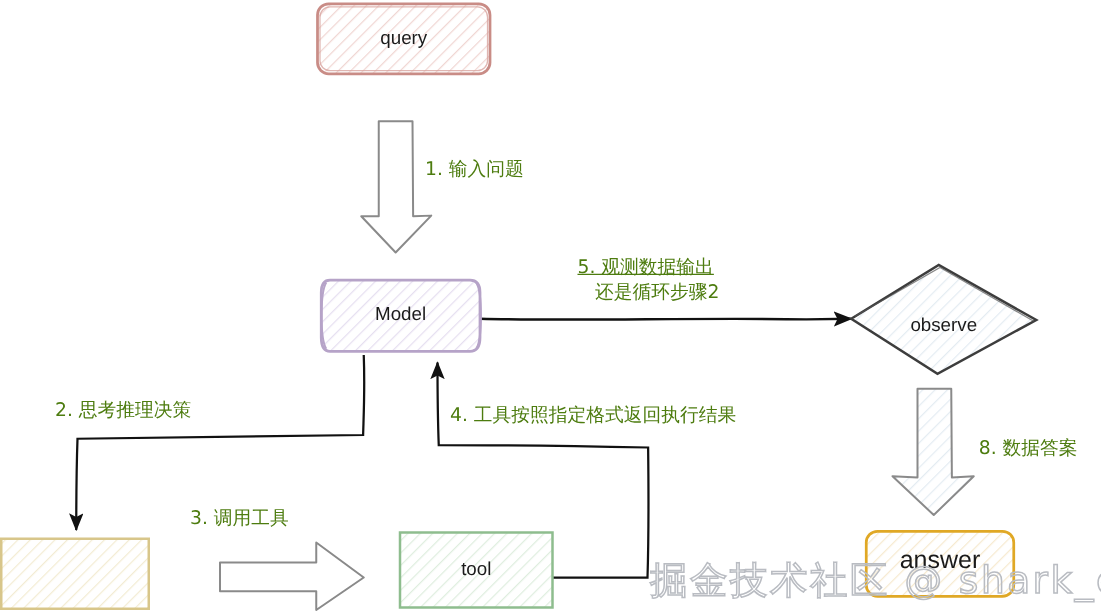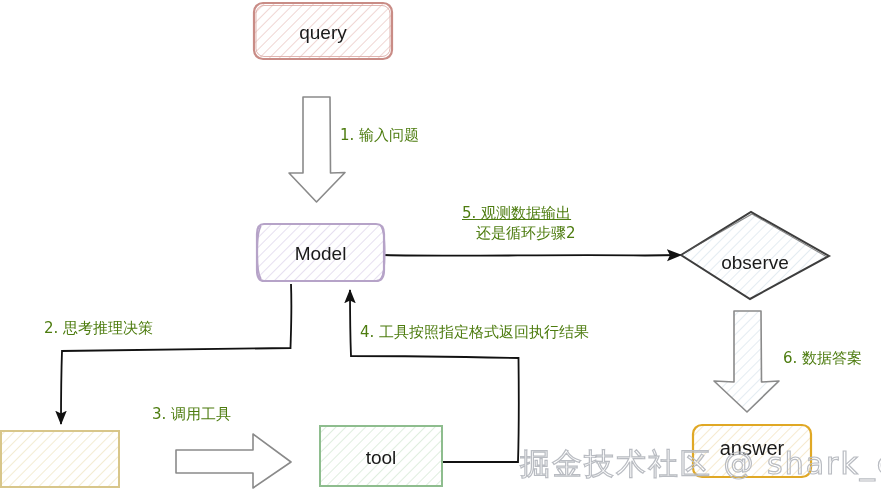--- a/index.html
+++ b/index.html
@@ -19,21 +19,21 @@
   }
   svg.layer {
     position: absolute;
     left: 0;
     top: 0;
     width: 881px;
     height: 491px;
   }
   .node-label {
     position: absolute;
-    font-size: 19px;
+    font-size: 15px;
     color: #1a1a1a;
     white-space: nowrap;
     text-align: center;
     font-family: "Liberation Sans", "DejaVu Sans", sans-serif;
   }
   .edge-label {
     position: absolute;
     font-size: 15px;
     color: #4d7c0f;
     white-space: nowrap;
@@ -153,17 +153,17 @@
 
   <div class="edge-label" style="left:152px; top:404px;">3. 调用工具</div>
 
   <div class="edge-label" style="left:360px; top:322px;">4. 工具按照指定格式返回执行结果</div>
 
   <div class="edge-label" style="left:462px; top:203px; text-align:left;text-decoration:underline;">
     <span>5. 观测数据输出</span><br>
     <span style="margin-left:14px; display:inline-block;">还是循环步骤2</span>
   </div>
 
-  <div class="edge-label" style="left:783px; top:348px;">6. 数据答案</div>
+  <div class="edge-label" style="left:783px; top:348px;">8. 数据答案</div>
 
   <div class="watermark">掘金技术社区 @ shark_chili</div>
 
 </div>
 
 </body></html>

